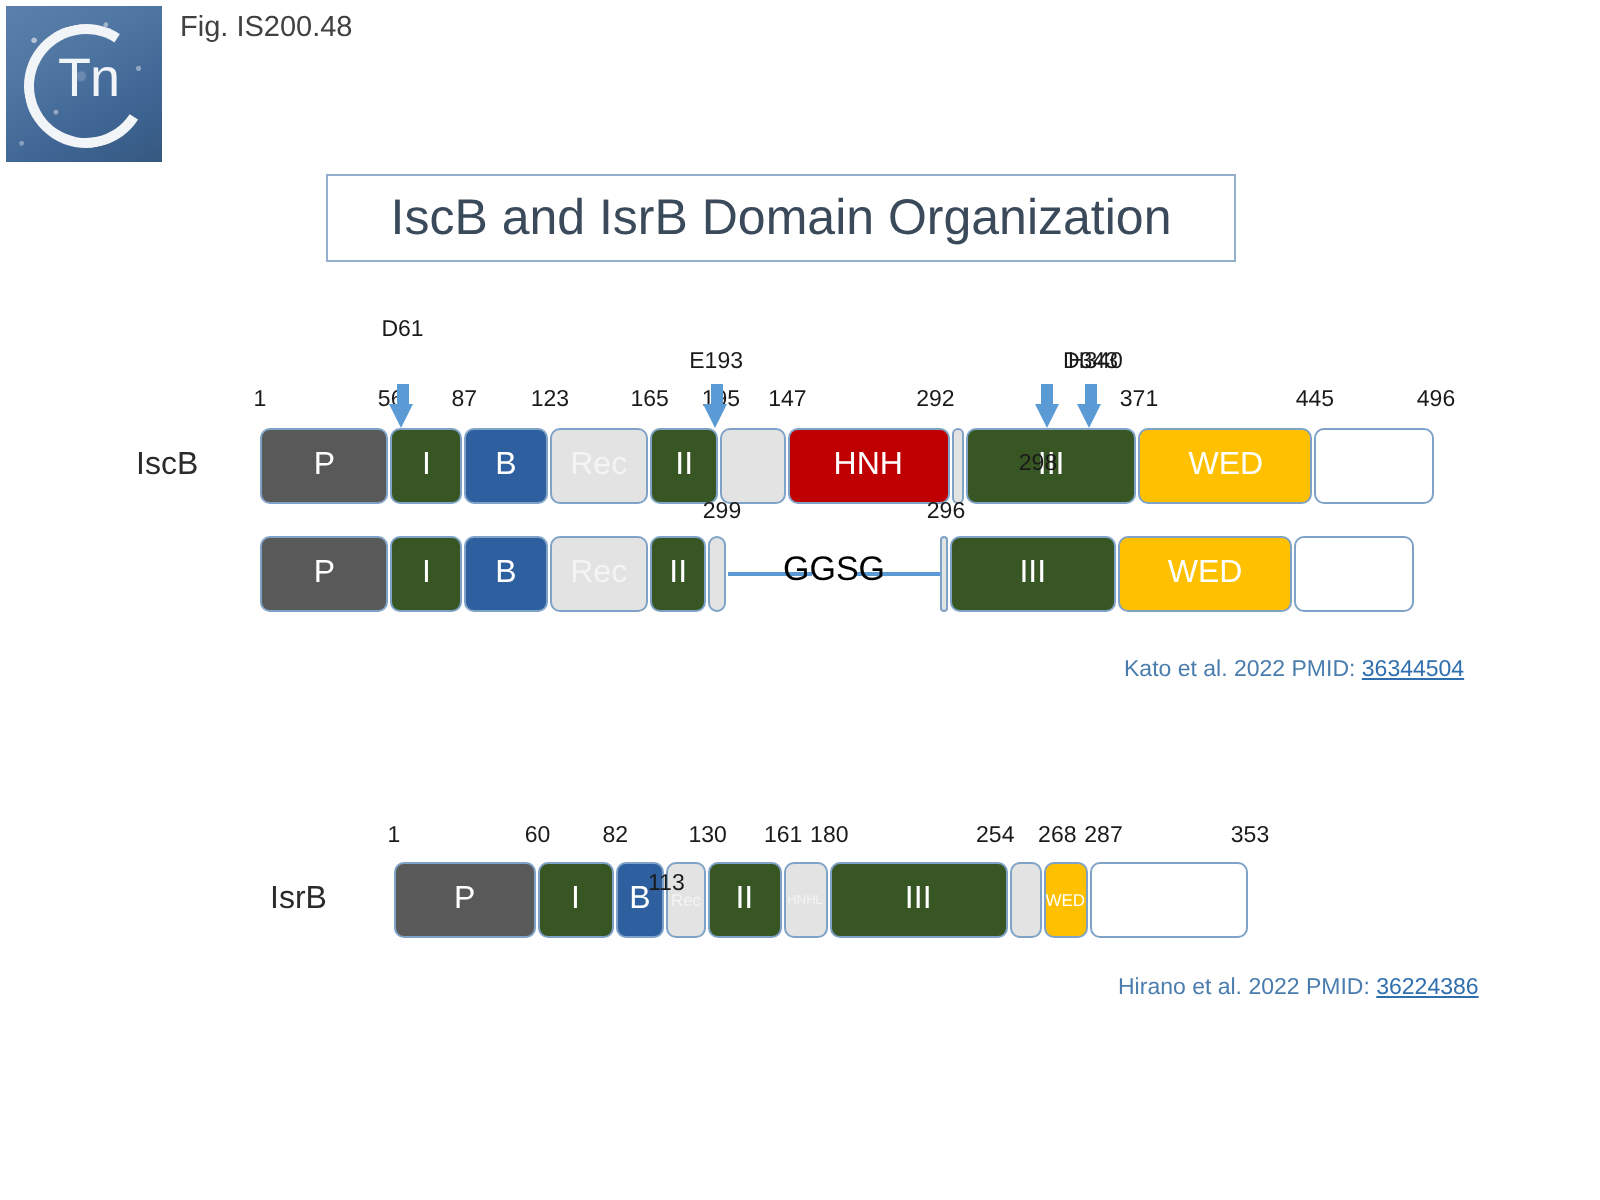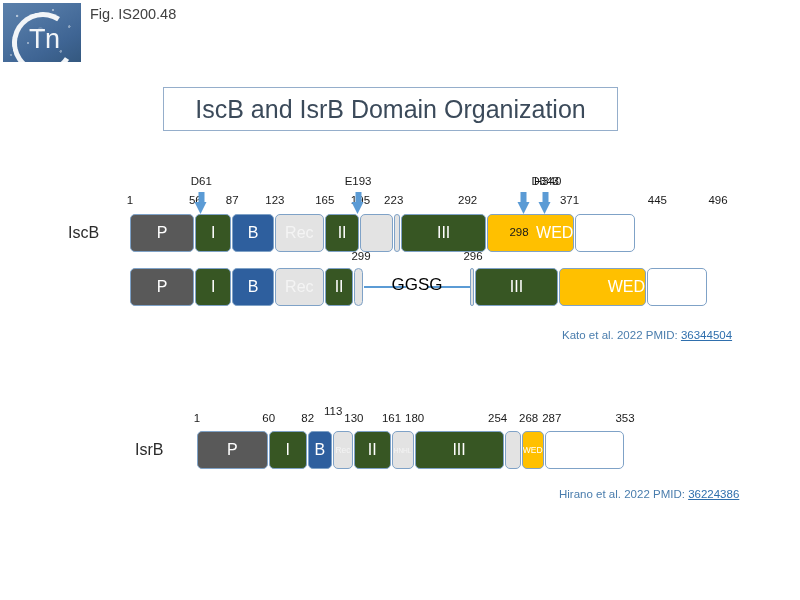--- a/index.html
+++ b/index.html
@@ -15,21 +15,21 @@
     overflow: hidden;
     color: #404040;
   }
 
   
   .logo {
     position: absolute;
     left: 3px;
     top: 3px;
     width: 78px;
-    height: 59px;
+    height: 78px;
     background:
       radial-gradient(circle at 18% 22%, rgba(255,255,255,.55) 0 1.2px, rgba(255,255,255,0) 1.6px),
       radial-gradient(circle at 64% 12%, rgba(255,255,255,.45) 0 1px, rgba(255,255,255,0) 1.4px),
       radial-gradient(circle at 85% 40%, rgba(255,255,255,.40) 0 1.1px, rgba(255,255,255,0) 1.5px),
       radial-gradient(circle at 32% 68%, rgba(255,255,255,.42) 0 1px, rgba(255,255,255,0) 1.4px),
       radial-gradient(circle at 74% 82%, rgba(255,255,255,.38) 0 1.1px, rgba(255,255,255,0) 1.5px),
       radial-gradient(circle at 10% 88%, rgba(255,255,255,.35) 0 1px, rgba(255,255,255,0) 1.4px),
       radial-gradient(circle at 48% 45%, rgba(255,255,255,.18) 0 2px, rgba(255,255,255,0) 3px),
       linear-gradient(150deg, #5b80ab 0%, #4f75a2 35%, #3f6594 70%, #34587f 100%);
     overflow: hidden;
@@ -114,21 +114,21 @@
 
   .seg.small-label { font-size: 8.5px; }
   .seg.tiny-label  { font-size: 6.5px; }
 
   
   .c-gray   { background: #595959; }
   .c-green  { background: #375623; }
   .c-blue   { background: #2e5f9e; }
   .c-ltgray { background: #e3e3e3; color: #f4f4f4; }
   .c-red    { background: #c00000; }
-  .c-yellow { background: #ffc000; justify-content: flex-end; }
+  .c-yellow { background: #ffc000; }
   .c-white  { background: #ffffff; color: #404040; }
 
   
   .tick {
     position: absolute;
     font-size: 11.5px;
     color: #1a1a1a;
     transform: translateX(-50%);
     white-space: nowrap;
   }
@@ -222,46 +222,49 @@
       </div>
       <div class="seg c-ltgray " style="width: 48.8909px;">
         <span>Rec</span>
       </div>
       <div class="seg c-green " style="width: 34.6364px;">
         <span>II</span>
       </div>
       <div class="seg c-ltgray " style="width: 32.2606px;">
         <span></span>
       </div>
+      <div class="seg c-red " style="width: 80.9636px;">
+        <span>HNH</span>
+      </div>
       <div class="seg c-ltgray " style="width: 6.12727px;">
         <span></span>
       </div>
       <div class="seg c-green " style="width: 85.7152px;">
         <span>III</span>
       </div>
       <div class="seg c-yellow " style="width: 86.903px;">
         <span>WED</span>
       </div>
       <div class="seg c-white " style="width: 59.5818px;">
         <span></span>
       </div>
     </div>
     <div class="tick" style="left: 130px; top: 194px;">1</div>
     <div class="tick" style="left: 195.333px; top: 194px;">56</div>
     <div class="tick" style="left: 232.158px; top: 194px;">87</div>
     <div class="tick" style="left: 274.921px; top: 194px; text-align: center;">123</div>
     <div class="tick" style="left: 324.812px; top: 194px;">165</div>
     <div class="tick" style="left: 360.448px; top: 194px;">195</div>
-    <div class="tick" style="left: 393.709px; top: 194px;">223</div>
+    <div class="tick" style="left: 393.709px; top: 194px;">147</div>
     <div class="tick" style="left: 467.673px; top: 194px;">292</div>
     <div class="tick" style="left: 519px; top: 194px; margin-top: 32px;">298</div>
     <div class="tick" style="left: 569.515px; top: 194px;">371</div>
     <div class="tick" style="left: 657.418px; top: 194px;">445</div>
     <div class="tick" style="left: 718px; top: 194px;">496</div>
-    <div class="res-label" style="left: 201.273px; top: 159px; margin-top: 16px;">D61</div>
+    <div class="res-label" style="left: 201.273px; top: 159px;">D61</div>
     <div class="arrow" style="left: 201.273px; top: 192px;">
       <div class="shaft"></div>
       <div class="head"></div>
     </div>
     <div class="res-label" style="left: 358.073px; top: 175px;">E193</div>
     <div class="arrow" style="left: 358.073px; top: 192px;">
       <div class="shaft"></div>
       <div class="head"></div>
     </div>
     <div class="res-label" style="left: 523.691px; top: 175px; margin-left: 24px;">H340</div>
@@ -342,21 +345,21 @@
       <div class="seg c-yellow small-label" style="width: 22.1023px;">
         <span>WED</span>
       </div>
       <div class="seg c-white " style="width: 79.25px;">
         <span></span>
       </div>
     </div>
     <div class="tick" style="left: 197px; top: 412px;">1</div>
     <div class="tick" style="left: 268.739px; top: 412px;">60</div>
     <div class="tick" style="left: 307.648px; top: 412px;">82</div>
-    <div class="tick" style="left: 333.182px; top: 405px;">113</div>
+    <div class="tick" style="left: 333.182px; top: 436px;">113</div>
     <div class="tick" style="left: 353.852px; top: 412px;">130</div>
     <div class="tick" style="left: 391.545px; top: 412px;">161</div>
     <div class="tick" style="left: 414.648px; top: 412px;">180</div>
     <div class="tick" style="left: 497.625px; top: 412px;">254</div>
     <div class="tick" style="left: 528.648px; top: 412px;">268</div>
     <div class="tick" style="left: 551.75px; top: 412px;">287</div>
     <div class="tick" style="left: 625px; top: 412px;">353</div>
   </div>
 
 <div class="citation" style="left:562px; top:329px;">

